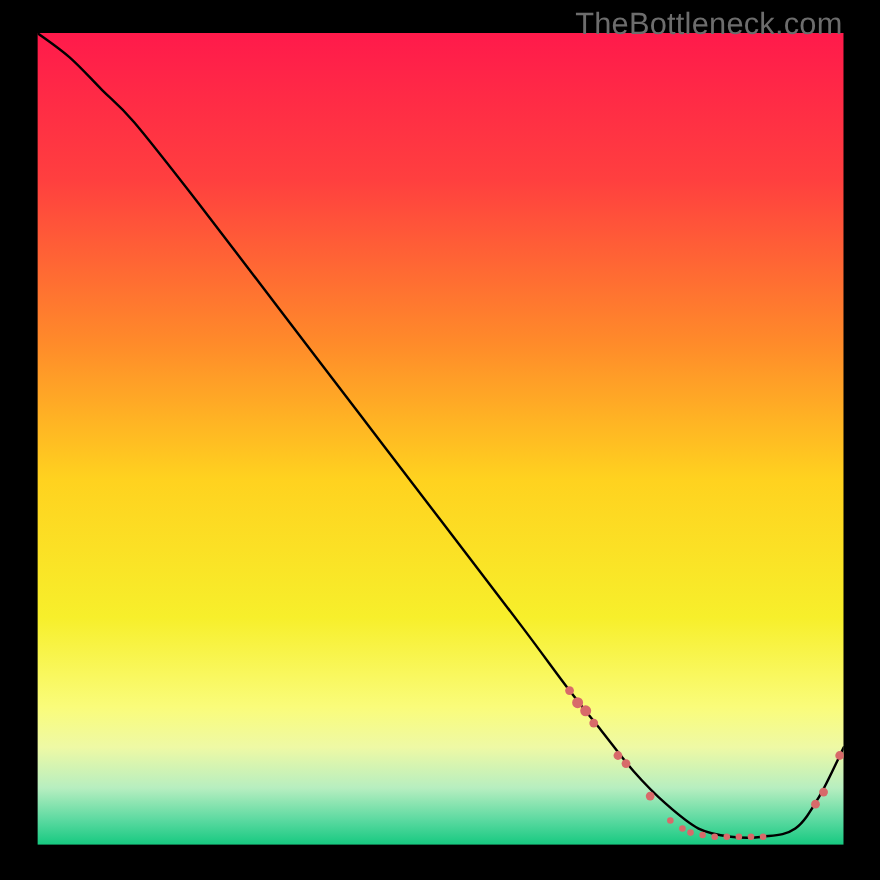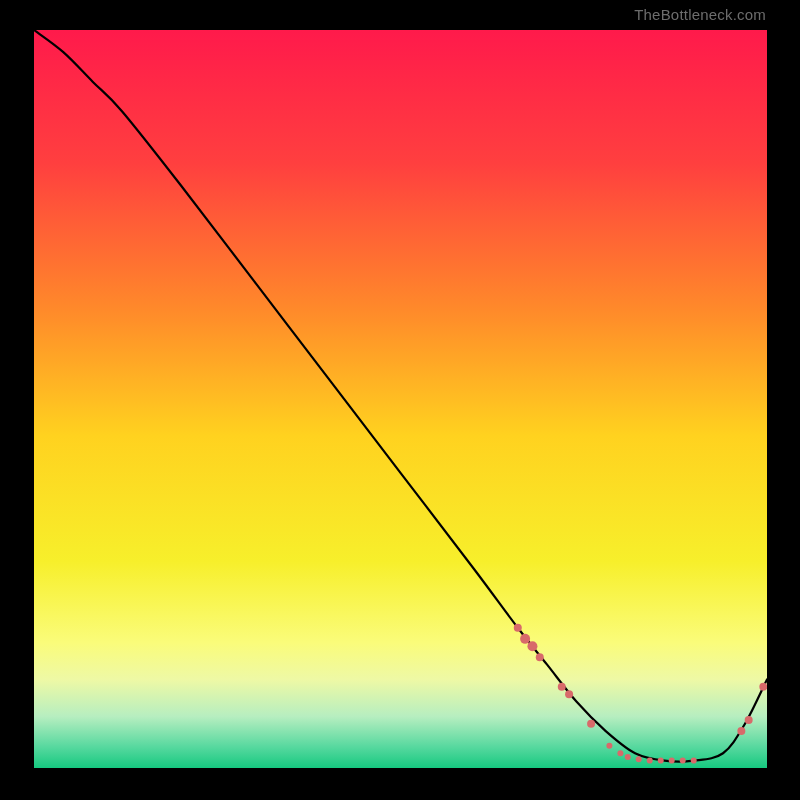--- a/index.html
+++ b/index.html
@@ -32,21 +32,21 @@
   svg.curve {
     position: absolute;
     inset: 0;
     z-index: 2;
   }
   .watermark {
     position: absolute;
     top: 6px;
     right: 34px;
     color: #6d6d6d;
-    font-size: 15px;
+    font-size: 28px;
     font-weight: 500;
     z-index: 5;
     letter-spacing: 0.2px;
   }
 </style>
 </head>
 <body>
 
 <div class="stage">
 

